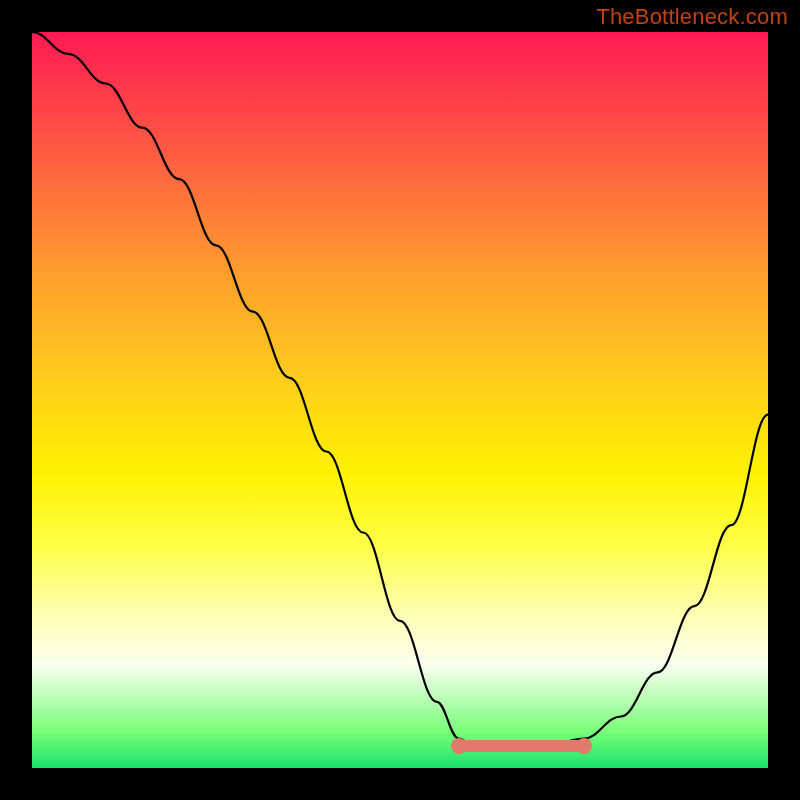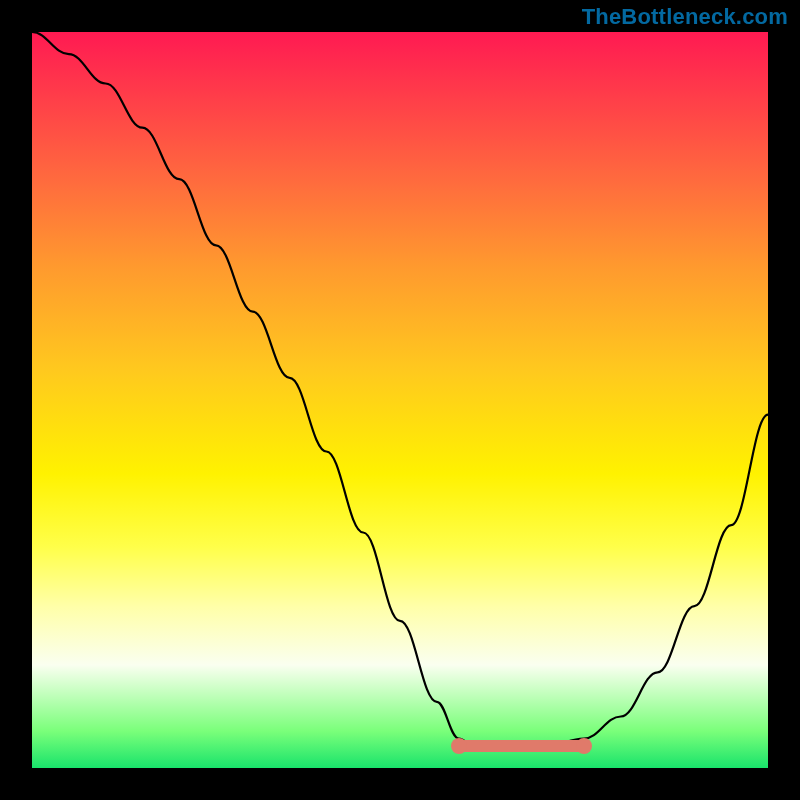--- a/index.html
+++ b/index.html
@@ -1,18 +1,18 @@
 <!DOCTYPE html>
 <html><head>
 <meta charset="utf-8">
 <style>
   html,body{margin:0;padding:0;width:800px;height:800px;background:#000;overflow:hidden}
   .outer{position:relative;width:800px;height:800px;background:#000}
   .watermark{position:absolute;top:4px;right:12px;font-family:Arial,Helvetica,sans-serif;
-             font-size:22px;font-weight:700;color:#0369a1;letter-spacing:.2px}
+             font-size:22px;font-weight:400;color:#c2410c;letter-spacing:.2px}
   .plot-wrap{position:absolute;inset:32px;}         
   .plot{position:absolute;inset:0;overflow:hidden;
         background:linear-gradient(to bottom,
           #ff1a52 0%,
           #ff3a4a 8%,
           #ff6a3e 20%,
           #ff9a2e 32%,
           #ffc91e 46%,
           #fff200 60%,
           #ffff4a 70%,

